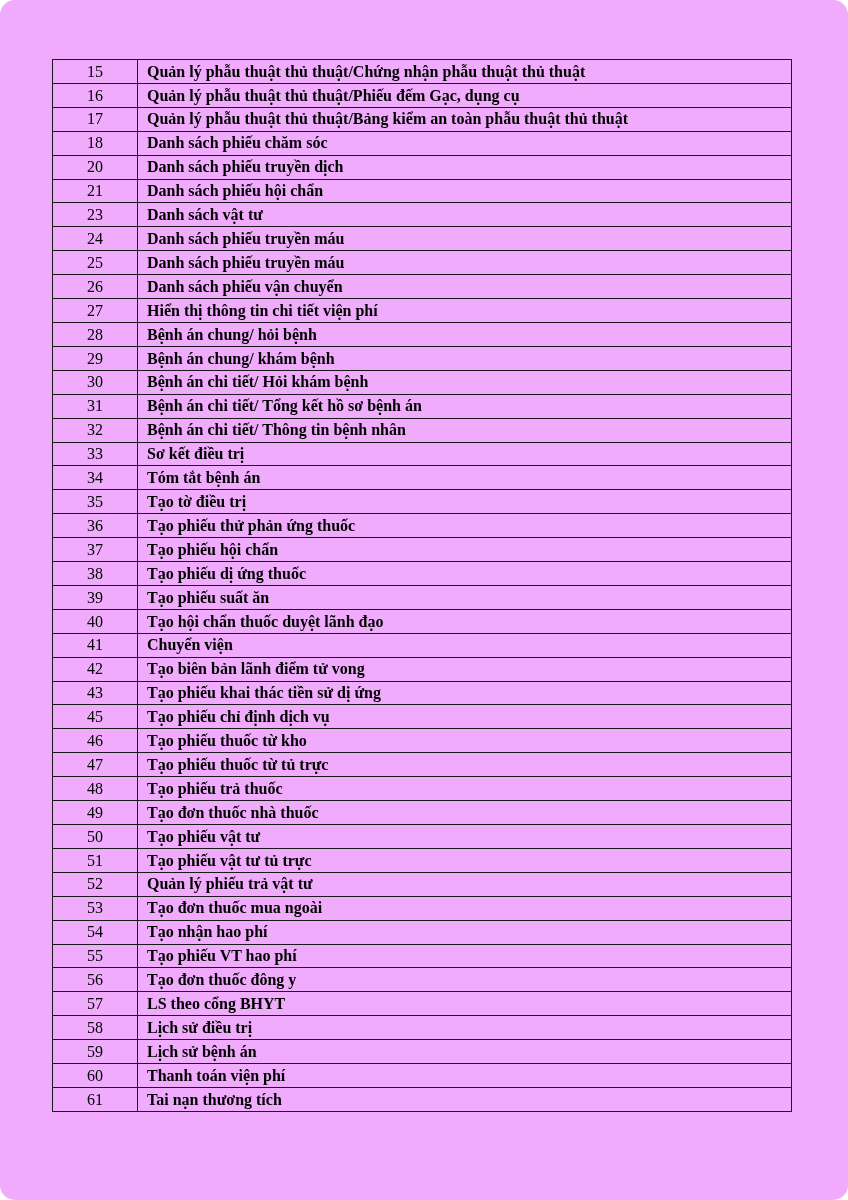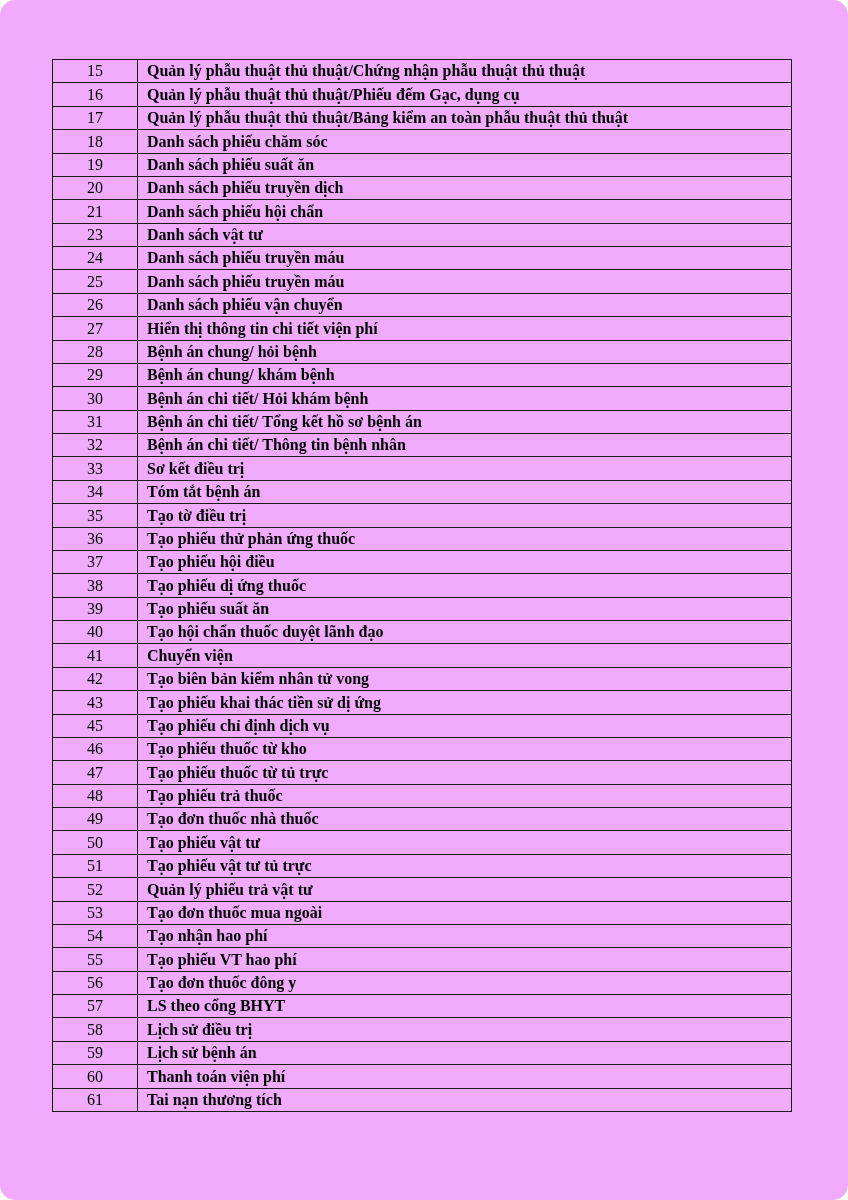--- a/index.html
+++ b/index.html
@@ -68,24 +68,20 @@
         </tr>
         <tr>
           <td class="col-no">17</td>
           <td class="col-name">Quản lý phẫu thuật thủ thuật/Bảng kiểm an toàn phẫu thuật thủ thuật</td>
         </tr>
         <tr>
           <td class="col-no">18</td>
           <td class="col-name">Danh sách phiếu chăm sóc</td>
         </tr>
         <tr>
-          <td class="col-no">19</td>
-          <td class="col-name">Danh sách phiếu suất ăn</td>
-        </tr>
-        <tr>
           <td class="col-no">20</td>
           <td class="col-name">Danh sách phiếu truyền dịch</td>
         </tr>
         <tr>
           <td class="col-no">21</td>
           <td class="col-name">Danh sách phiếu hội chẩn</td>
         </tr>
         <tr>
           <td class="col-no">23</td>
           <td class="col-name">Danh sách vật tư</td>
@@ -137,41 +133,41 @@
         <tr>
           <td class="col-no">35</td>
           <td class="col-name">Tạo tờ điều trị</td>
         </tr>
         <tr>
           <td class="col-no">36</td>
           <td class="col-name">Tạo phiếu thử phản ứng thuốc</td>
         </tr>
         <tr>
           <td class="col-no">37</td>
-          <td class="col-name">Tạo phiếu hội điều</td>
+          <td class="col-name">Tạo phiếu hội chẩn</td>
         </tr>
         <tr>
           <td class="col-no">38</td>
           <td class="col-name">Tạo phiếu dị ứng thuốc</td>
         </tr>
         <tr>
           <td class="col-no">39</td>
           <td class="col-name">Tạo phiếu suất ăn</td>
         </tr>
         <tr>
           <td class="col-no">40</td>
           <td class="col-name">Tạo hội chẩn thuốc duyệt lãnh đạo</td>
         </tr>
         <tr>
           <td class="col-no">41</td>
           <td class="col-name">Chuyển viện</td>
         </tr>
         <tr>
           <td class="col-no">42</td>
-          <td class="col-name">Tạo biên bản kiểm nhân tử vong</td>
+          <td class="col-name">Tạo biên bản lãnh điểm tử vong</td>
         </tr>
         <tr>
           <td class="col-no">43</td>
           <td class="col-name">Tạo phiếu khai thác tiền sử dị ứng</td>
         </tr>
         <tr>
           <td class="col-no">45</td>
           <td class="col-name">Tạo phiếu chỉ định dịch vụ</td>
         </tr>
         <tr>

